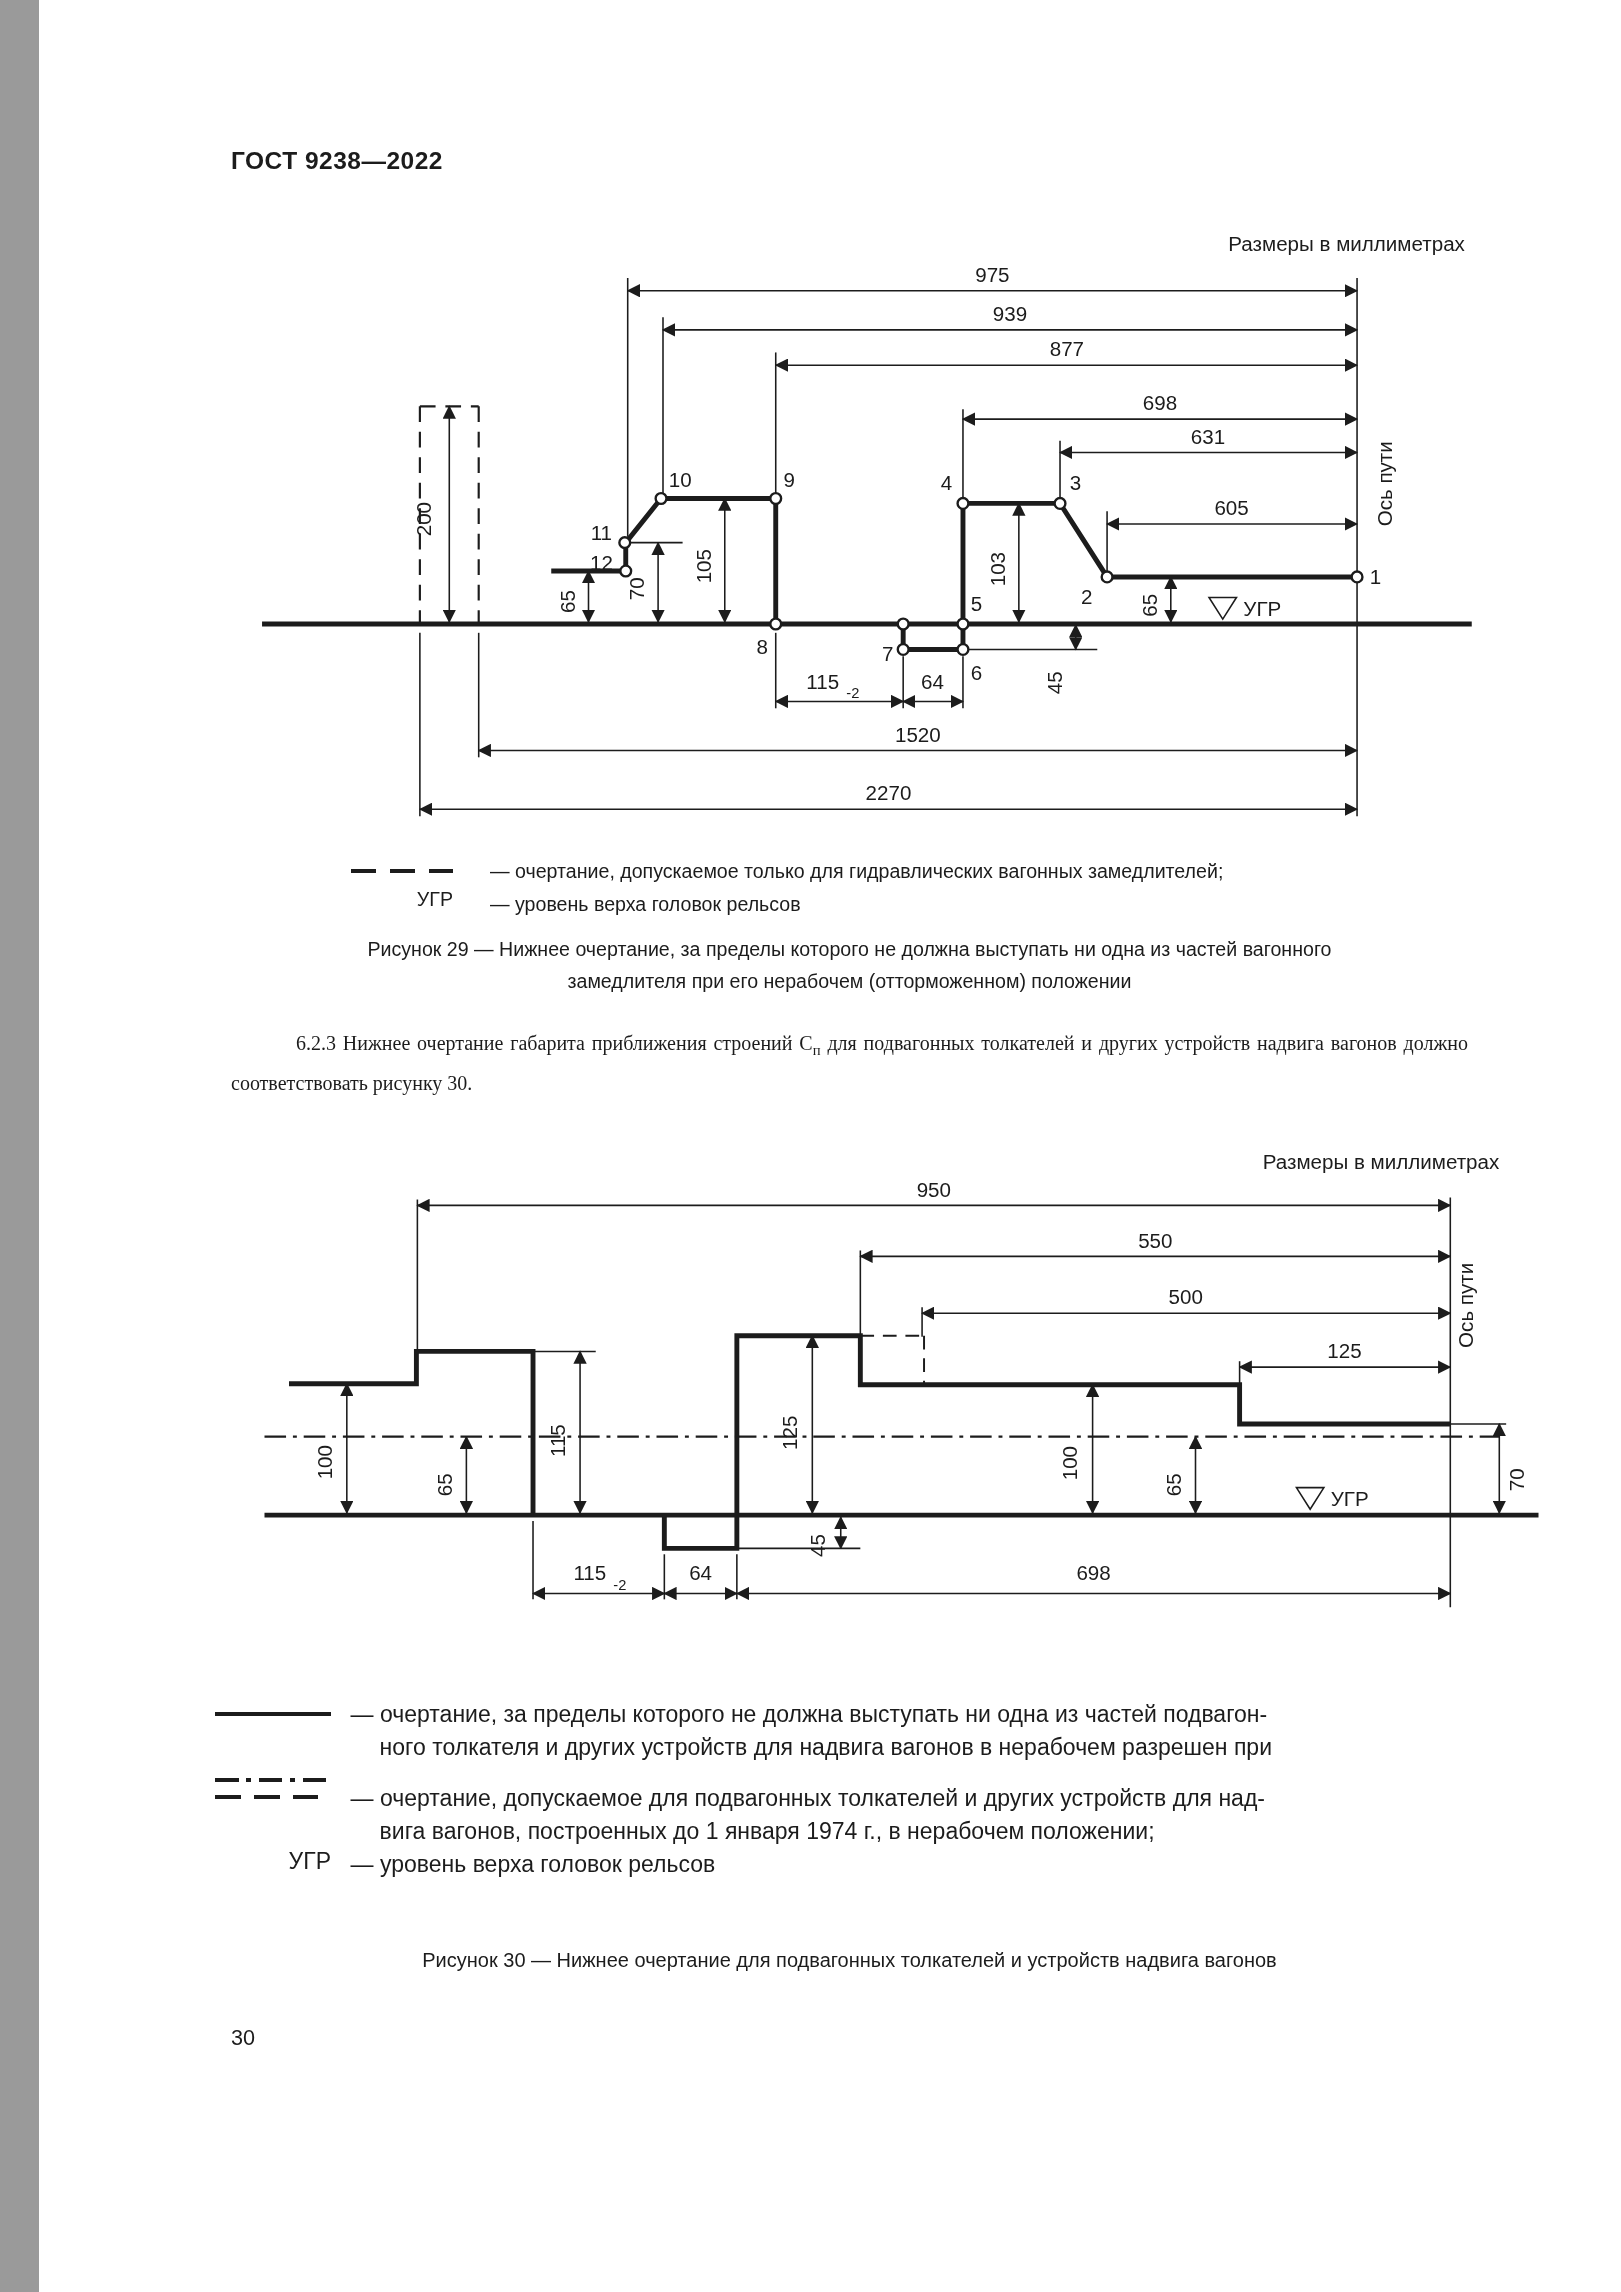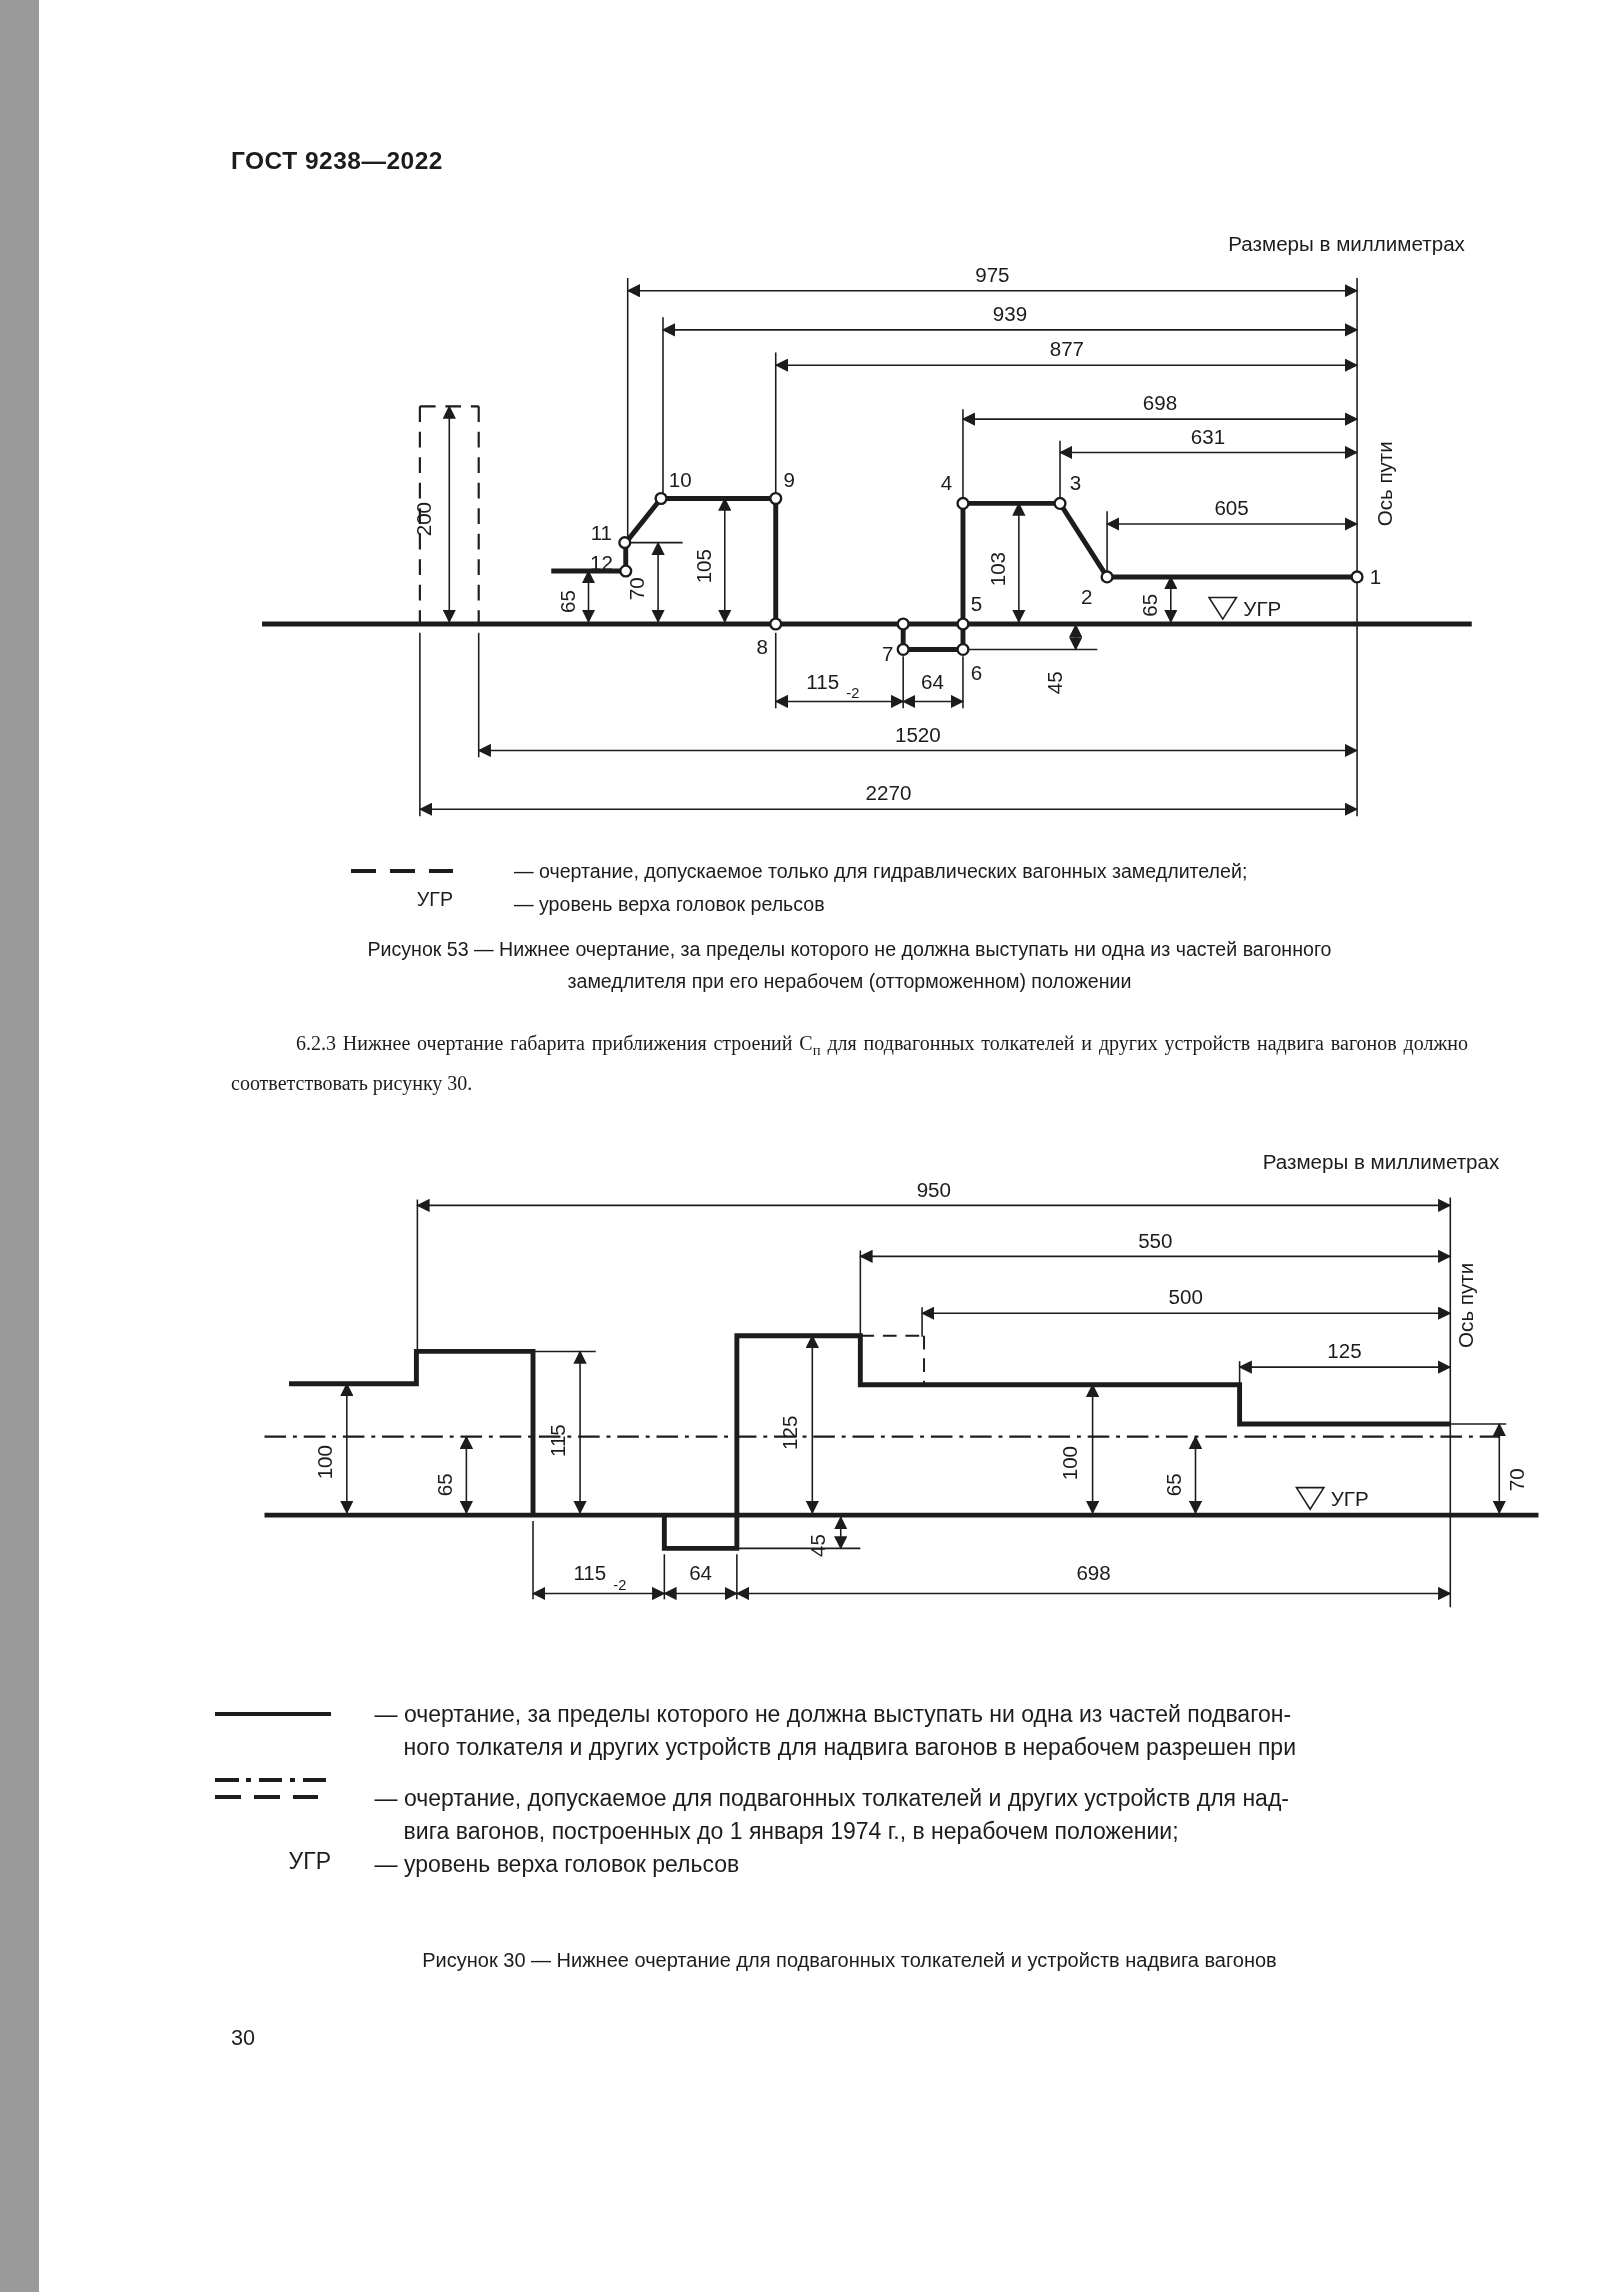--- a/index.html
+++ b/index.html
@@ -21,21 +21,21 @@
   .thin{stroke:#1c1c1c;stroke-width:1.6;fill:none;}
   .bold{stroke:#1c1c1c;stroke-width:5;fill:none;stroke-linejoin:miter;}
   .dashedln{stroke:#1c1c1c;stroke-width:2;fill:none;stroke-dasharray:14 9;}
   .dashrect{stroke:#1c1c1c;stroke-width:2.2;fill:none;stroke-dasharray:16 10;}
   .dashdot{stroke:#1c1c1c;stroke-width:2.4;fill:none;stroke-dasharray:22 7 4 7;}
   .dim{stroke:#1c1c1c;stroke-width:1.6;fill:none;}
   .pt{fill:#ffffff;stroke:#1c1c1c;stroke-width:2.4;}
   .sub{font-size:15px;}
   .legend29{position:absolute;left:312px;top:855px;width:1127px;font-size:19.6px;}
   .legend30{position:absolute;left:176px;top:1698px;width:1304px;font-size:23px;}
-  .lrow{display:flex;align-items:flex-start;gap:24px;}
+  .lrow{display:flex;align-items:flex-start;}
   .lsample{flex:0 0 102px;margin-right:37px;margin-top:13.7px;height:3.9px;}
   .lsample30{flex:0 0 116px;margin-right:19.6px;margin-top:13.7px;height:3.9px;}
   .ls-dashed{background:repeating-linear-gradient(90deg,#1c1c1c 0 25.5px,transparent 25.5px 39px);}
   .ls-solid{background:#1c1c1c;}
   .ls-dashdot{background:repeating-linear-gradient(90deg,#1c1c1c 0 23.5px,transparent 23.5px 31px,#1c1c1c 31px 36px,transparent 36px 44px);}
   .lkey{flex:0 0 102px;margin-right:37px;text-align:right;}
   .lkey30{flex:0 0 116px;margin-right:19.6px;text-align:right;}
   .ltxt{line-height:33px;}
   .ltxt .cont{padding-left:29px;}
   .cap29{position:absolute;left:98px;top:933px;width:1425px;text-align:center;font-size:19.6px;line-height:32px;}
@@ -177,21 +177,21 @@
       <div class="lsample ls-dashed"></div>
       <div class="ltxt">— очертание, допускаемое только для гидравлических вагонных замедлителей;</div>
     </div>
     <div class="lrow">
       <div class="lkey" style="margin-top:0">УГР</div>
       <div class="ltxt">— уровень верха головок рельсов</div>
     </div>
   </div>
 
   <div class="cap29">
-    <div>Рисунок 53 — Нижнее очертание, за пределы которого не должна выступать ни одна из частей вагонного</div>
+    <div>Рисунок 29 — Нижнее очертание, за пределы которого не должна выступать ни одна из частей вагонного</div>
     <div>замедлителя при его нерабочем (отторможенном) положении</div>
   </div>
 
   <div class="para">
     <span class="ind"></span><span>6.2.3 Нижнее очертание габарита приближения строений С</span><sub>п</sub><span> для подвагонных толкателей и других устройств надвига вагонов должно соответствовать рисунку 30.</span>
   </div>
 
   <svg class="fig30" width="1333" height="490" viewBox="200 1150 1360 500">
     <defs>
       <marker id="arr2" viewBox="0 0 10 10" refX="9.2" refY="5" markerWidth="8.5" markerHeight="8.5" orient="auto-start-reverse">

